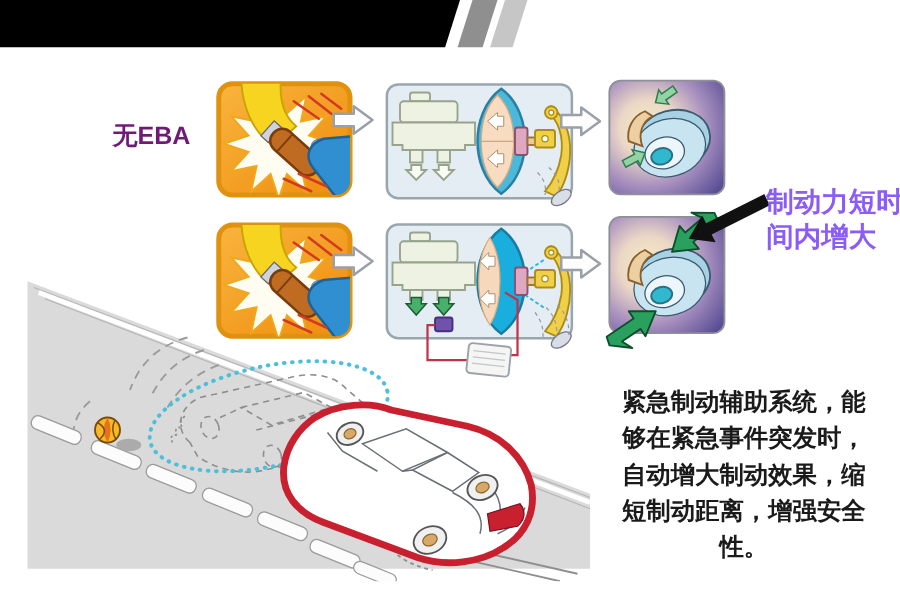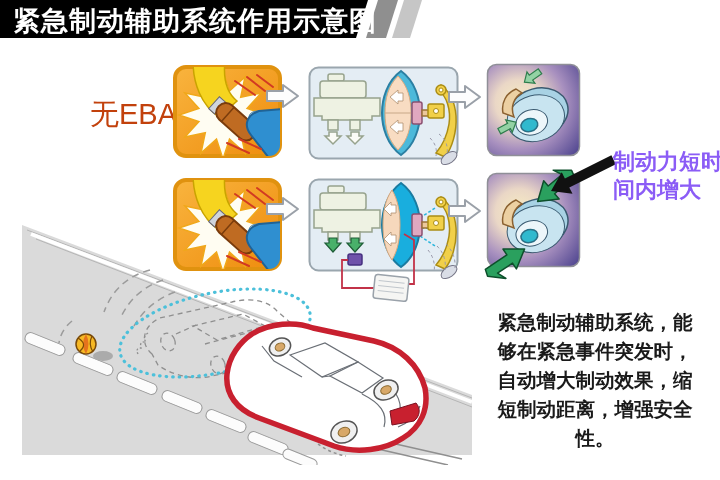--- a/index.html
+++ b/index.html
@@ -6,21 +6,21 @@
   #stage{position:relative;width:720px;height:480px;background:#fff;overflow:hidden;
          font-family:"Liberation Sans",sans-serif;}
   .abs{position:absolute;}
   svg{display:block;}
   .panel{position:absolute;overflow:visible;}
   
   .titlebar{left:0;top:0;width:440px;height:38px;}
   .title-text{position:absolute;left:13px;top:3px;font-size:27px;font-weight:bold;
               color:#fff;letter-spacing:1px;white-space:nowrap;}
   
-  .row-label{position:absolute;font-size:29px;font-weight:400;color:#c2410c;white-space:nowrap;}
+  .row-label{position:absolute;font-size:20px;font-weight:700;color:#701a75;white-space:nowrap;}
   #label-no-eba{left:90px;top:95px;}
   #label-with-eba{left:87px;top:206px;}
   
   .annot{position:absolute;left:613px;top:148px;font-size:22px;line-height:28px;
          font-weight:600;color:#8b5cf6;white-space:nowrap;}
   
   .desc{position:absolute;left:491px;top:308px;width:208px;margin:0;font-size:19.5px;
         line-height:29px;font-weight:600;color:#1a1a1a;word-break:break-all;text-align:center;}
 </style>
 </head>
@@ -94,21 +94,20 @@
       <path d="M390,198 L416,190 C421,196 420,203 414,208 L392,212 Z" fill="#c8202f" stroke="#7a1020"></path>
     </g>
   </svg>
 
   <div class="abs titlebar">
     <svg width="440" height="38" viewBox="0 0 440 38">
       <polygon points="0,0 368,0 356,38 0,38" fill="#000000"></polygon>
       <polygon points="378,0 398,0 386,38 366,38" fill="#8f8f8f"></polygon>
       <polygon points="404,0 422,0 410,38 392,38" fill="#c6c6c6"></polygon>
     </svg>
-    <span class="title-text">紧急制动辅助系统作用示意图</span>
   </div>
 
   <div class="row-label" id="label-no-eba">无EBA</div>
 
   <svg class="panel" style="left:173px;top:65px;" width="109" height="93" viewBox="0 0 109 93">
     <defs>
       <linearGradient id="og1" x1="0" y1="0" x2="1" y2="1">
         <stop offset="0" stop-color="#f9b43e"></stop>
           <stop offset="1" stop-color="#ee8c0d"></stop>
       </linearGradient>

